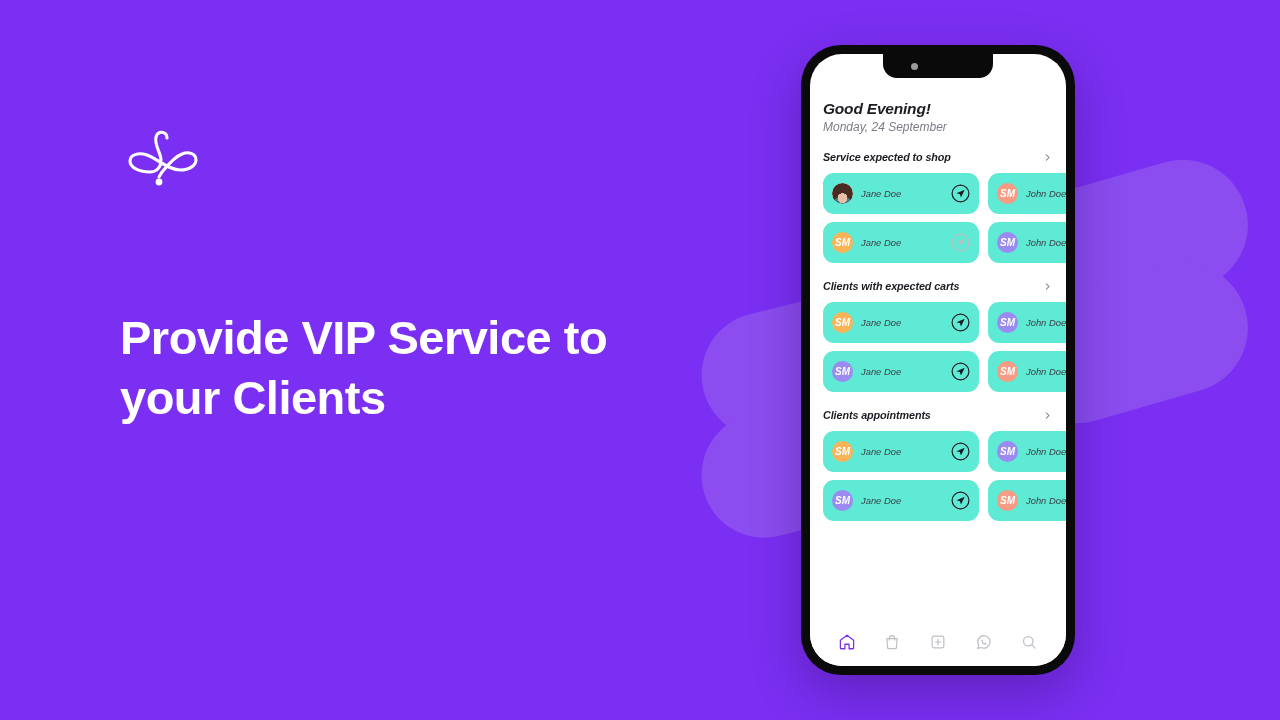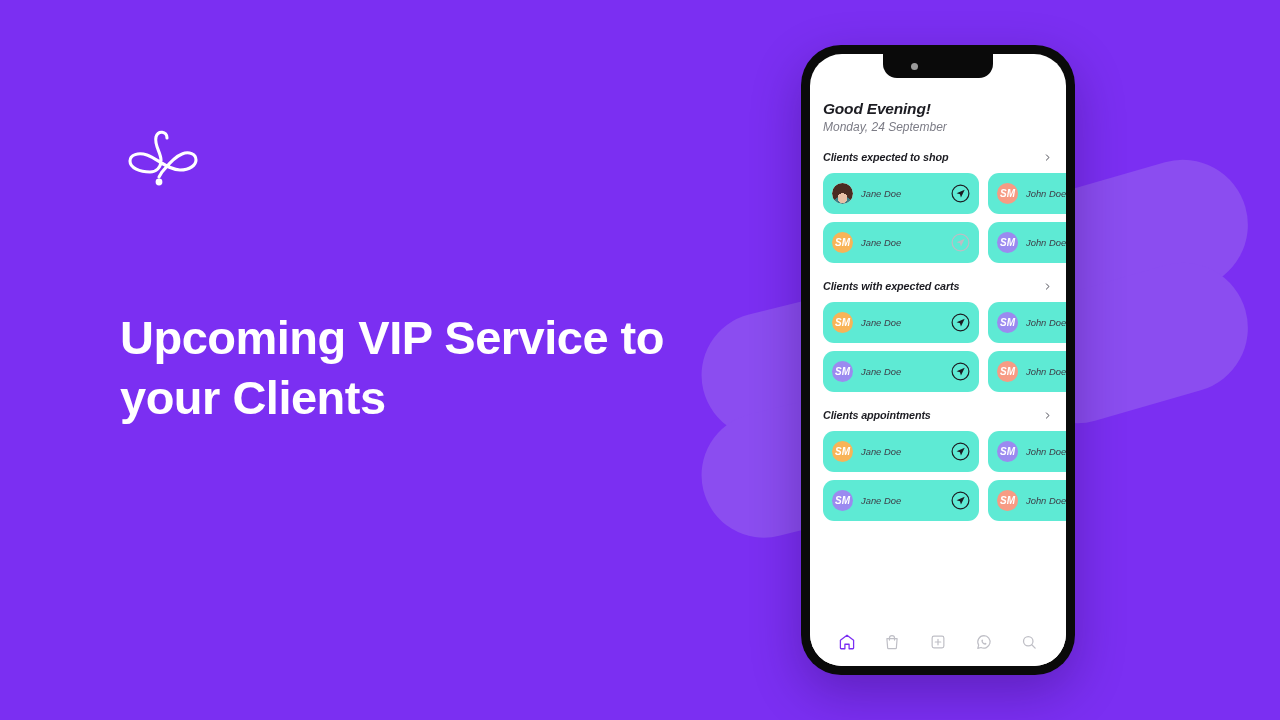--- a/index.html
+++ b/index.html
@@ -124,37 +124,37 @@
 
   <div class="left-col">
     <svg class="logo-mark" viewBox="0 0 82 64" fill="none">
       <path d="M47 10 C47 3, 38 2, 36 9 C34 17, 41 25, 41 32 C41 40, 36 44, 30 44
                C20 44, 10 40, 10 33 C10 27, 18 24, 27 27 C38 31, 48 42, 60 42
                C70 42, 76 37, 76 32 C76 26, 69 23, 62 26 C54 29, 48 37, 42 44
                L39 49" stroke="#ffffff" stroke-width="3.1" stroke-linecap="round" fill="none"></path>
       <circle cx="39" cy="54" r="3.4" fill="#ffffff"></circle>
     </svg>
 
-    <div class="headline">Upcoming VIP Service to your Clients</div>
+    <div class="headline">Provide VIP Service to your Clients</div>
   </div>
 
   <div class="phone">
     <div class="screen">
 
       <div class="notch">
         <div class="notch-cam"></div>
       </div>
 
       <div class="screen-body">
         <div class="greet">Good Evening!</div>
         <div class="date">Monday,  24 September</div>
         <div id="sections">
     <div class="section">
       <div class="section-head">
-        <span class="section-title">Clients expected to shop</span>
+        <span class="section-title">Service expected to shop</span>
         <svg class="chev" viewBox="0 0 24 24" fill="none">
                   <path d="M9 5l7 7-7 7" stroke="currentColor" stroke-width="2.4" stroke-linecap="round" stroke-linejoin="round"></path>
                 </svg>
       </div>
       <div class="card-grid">
     <div class="card-row">
       <div class="card">
         <div class="avatar photo">
                       <div class="hair"></div>
                     </div>

